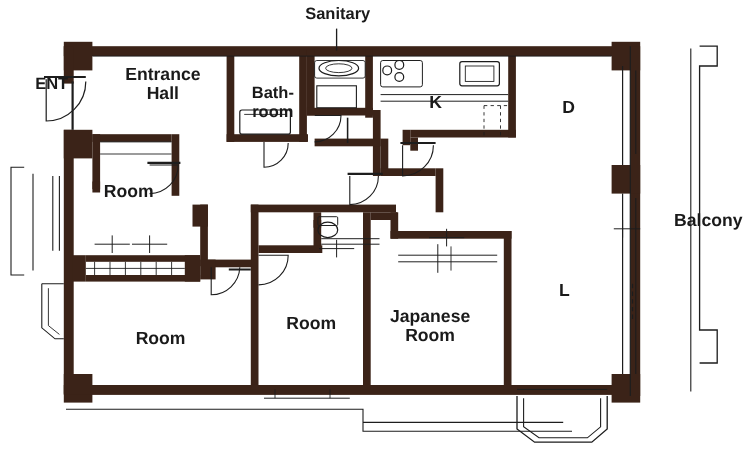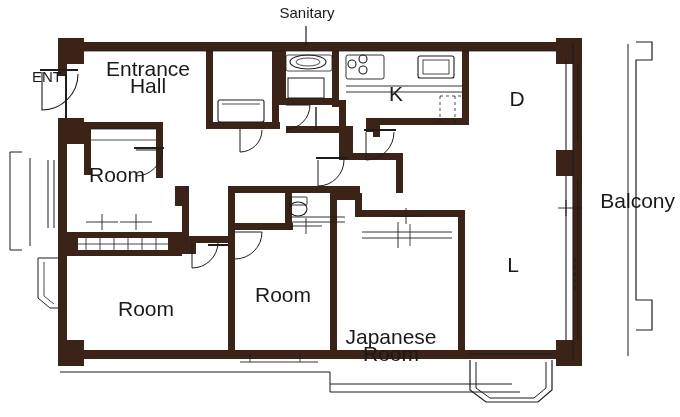--- a/index.html
+++ b/index.html
@@ -1,19 +1,19 @@
 <!DOCTYPE html>
 <html><head>
 <meta charset="utf-8">
 <style>
   html,body{margin:0;padding:0;}
   body{width:680px;height:417px;background:#ffffff;font-family:"Liberation Sans",sans-serif;overflow:hidden;}
-  #plan{position:relative;width:680px;height:417px;}
+  #plan{position:relative;width:680px;height:417px;font-weight:bold;}
   .lbl{position:absolute;color:#1a1a1a;font-size:15px;line-height:17px;text-align:center;white-space:pre-line;font-family:"Liberation Sans",sans-serif;}
-  .lbl.big{font-size:21px;}
+  .lbl.big{font-size:16px;}
   svg{position:absolute;left:0;top:0;}
 </style>
 </head>
 <body>
 
 <div id="plan">
 
   <svg width="680" height="417" viewBox="0 0 680 417">
     <g fill="none" stroke="#1d1d1d" stroke-width="1.2">
 
@@ -192,23 +192,25 @@
       <path d="M558 208 L582 208" stroke-width="0.9"></path>
 
       <path d="M306 26 L306 46" stroke-width="1.2"></path>
     </g>
   </svg>
 
   <div class="lbl" style="left:267px;top:4px;width:80px;">Sanitary</div>
   <div class="lbl" style="left:20px;top:68px;width:54px;">ENT</div>
   <div class="lbl big" style="left:100px;top:60px;width:96px;">Entrance
 Hall</div>
+  <div class="lbl" style="left:216px;top:76px;width:64px;">Bath-
+room</div>
   <div class="lbl big" style="left:385px;top:85px;width:22px;">K</div>
   <div class="lbl big" style="left:506px;top:90px;width:22px;">D</div>
   <div class="lbl big" style="left:86px;top:166px;width:62px;">Room</div>
   <div class="lbl big" style="left:585px;top:192px;width:90px;text-align:right;">Balcony</div>
   <div class="lbl big" style="left:502px;top:256px;width:22px;">L</div>
   <div class="lbl big" style="left:108px;top:300px;width:76px;">Room</div>
   <div class="lbl big" style="left:248px;top:286px;width:70px;">Room</div>
-  <div class="lbl big" style="left:336px;top:280px;width:110px;margin-top:48px;">Japanese
+  <div class="lbl big" style="left:336px;top:280px;width:110px;">Japanese
 Room</div>
 
 </div>
 
 </body></html>

